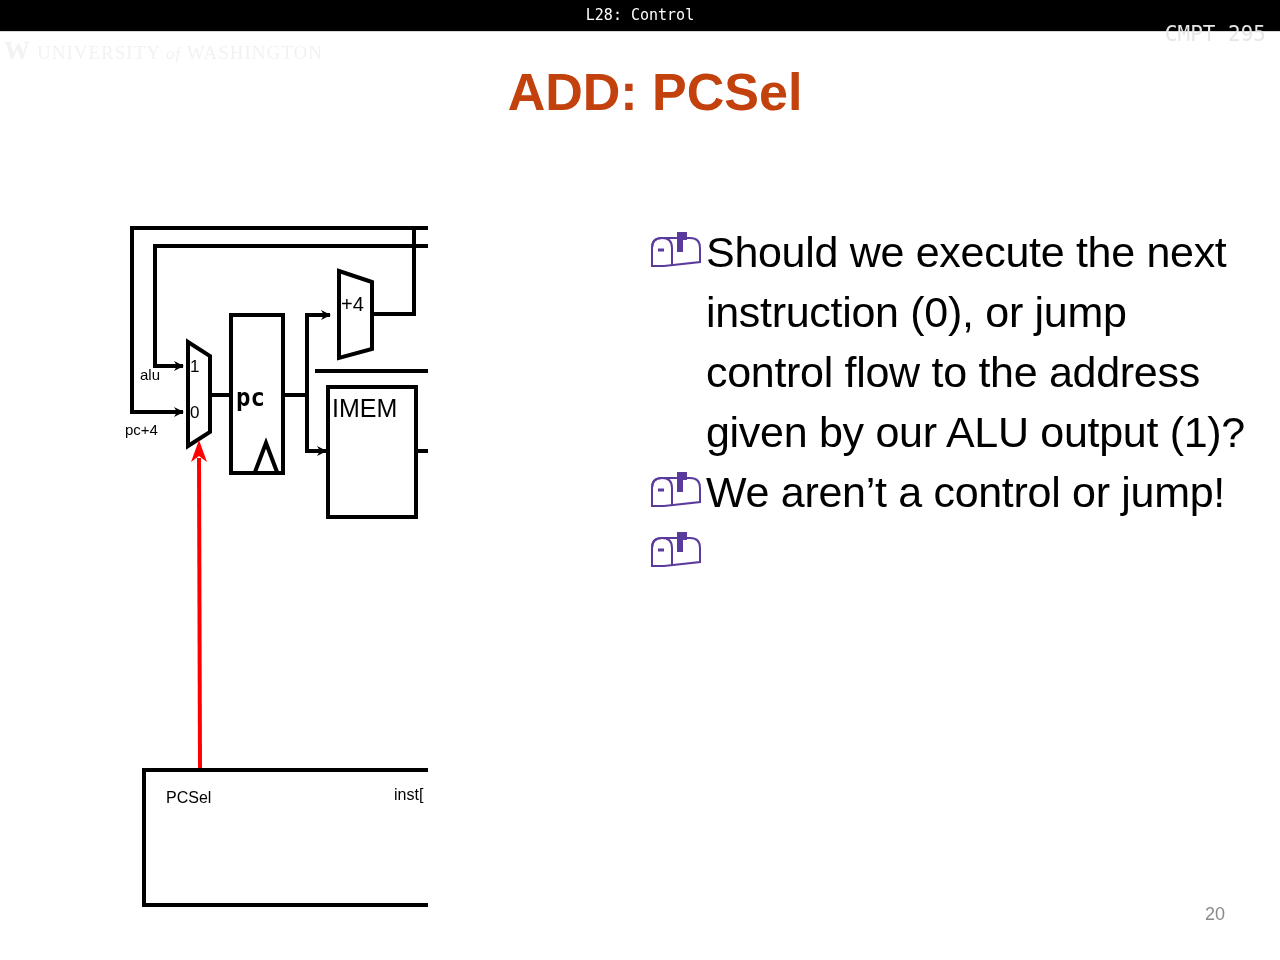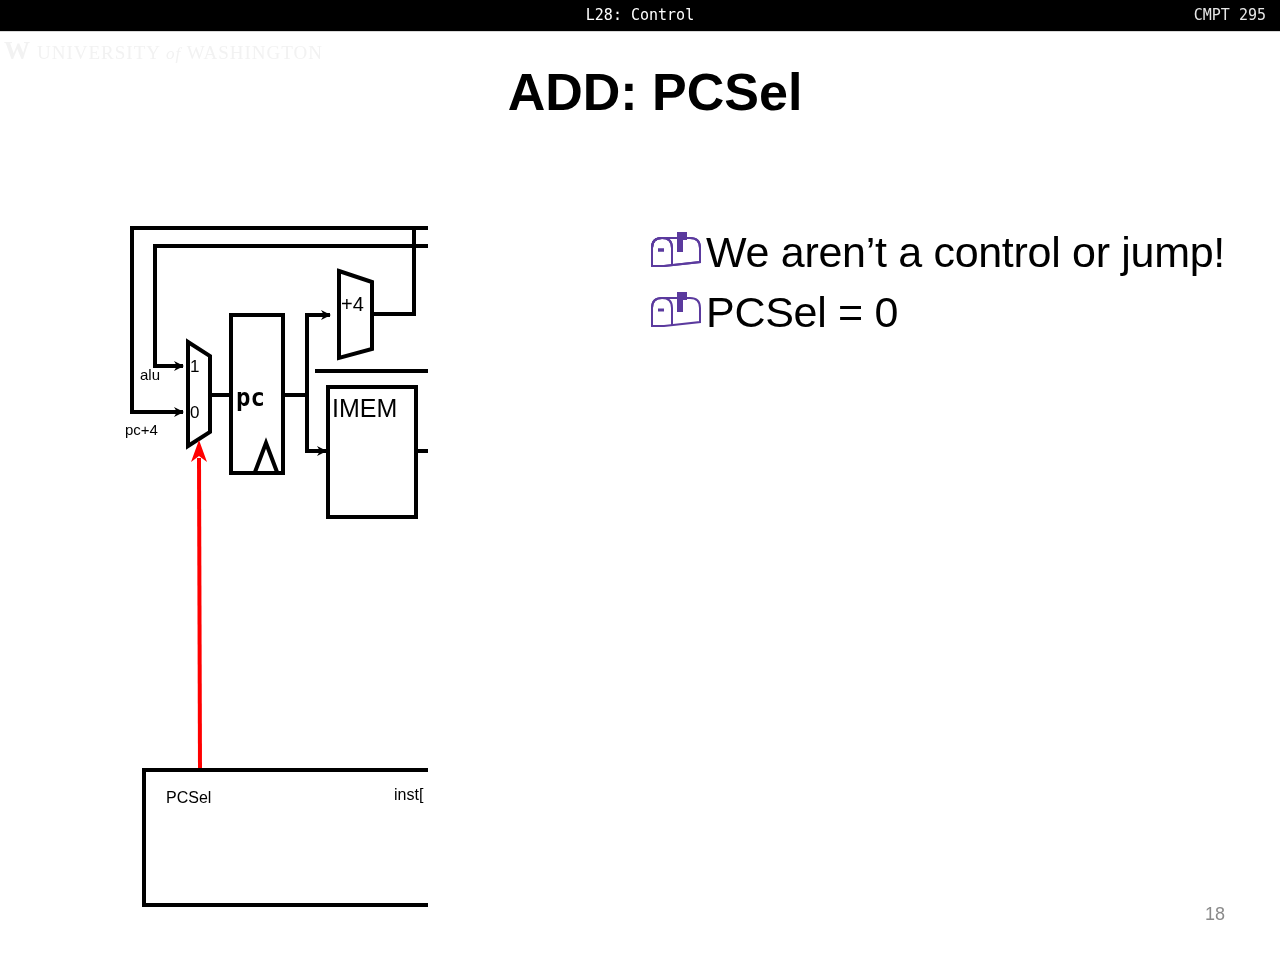--- a/index.html
+++ b/index.html
@@ -1,23 +1,23 @@
 <!DOCTYPE html>
 <html><head>
 <meta charset="utf-8">
 <style>
   html, body { margin: 0; padding: 0; }
   body { width: 1280px; height: 960px; position: relative; background: #ffffff; overflow: hidden; font-family: "Liberation Sans", sans-serif; }
   .topbar { position: absolute; left: 0; top: 0; width: 1280px; height: 31px; background: #000000; border-bottom: 1px solid #d8d8d8; }
   .topbar .center { position: absolute; left: 0; right: 0; top: 6px; text-align: center; color: #ffffff; font-family: "DejaVu Sans Mono", monospace; font-size: 15px; }
-  .topbar .right { position: absolute; right: 14px; top: 6px; color: #e6e6e6; font-family: "DejaVu Sans Mono", monospace; font-size: 15px; }
+  .topbar .right { position: absolute; right: 14px; top: 22px; color: #e6e6e6; font-family: "DejaVu Sans Mono", monospace; font-size: 21px; }
   .uw-logo { position: absolute; left: 4px; top: 36px; color: #f2f2f2; font-family: "Liberation Serif", serif; font-size: 19px; letter-spacing: 1px; white-space: nowrap; }
   .uw-logo .w { font-size: 26px; font-weight: bold; margin-right: 6px; }
   .uw-logo .of { font-style: italic; font-size: 17px; }
-  .title { position: absolute; left: 0; right: 0; top: 62px; text-align: center; font-size: 52px; font-weight: bold; color: #000000; font-family: "Liberation Sans", sans-serif; padding-left: 30px; }
+  .title { position: absolute; left: 0; right: 0; top: 62px; text-align: center; font-size: 52px; font-weight: bold; color: #c2410c; font-family: "Liberation Sans", sans-serif; padding-left: 30px; }
   .diagram { position: absolute; left: 0; top: 0; }
   .bullets { position: absolute; left: 650px; top: 222px; width: 600px; }
   .bullet { position: relative; padding-left: 56px; font-size: 43px; line-height: 60px; color: #000; font-family: "Liberation Sans", sans-serif; letter-spacing: -0.3px; }
   .bullet .icon { position: absolute; left: 0; top: 8px; width: 52px; height: 40px; }
   .page-num { position: absolute; right: 55px; top: 904px; font-size: 18px; color: #8a8a8a; }
 </style>
 </head>
 <body>
 
 <div class="topbar">
@@ -87,36 +87,36 @@
 
 <div class="bullets">
   <div class="bullet">
     <svg class="icon" viewBox="0 0 52 40">
       <path d="M2,36 L2,18 Q2,8 12,8 L40,8 Q50,8 50,18 L50,32 L14,36 Z" fill="none" stroke="#5b3a9e" stroke-width="2"></path>
       <path d="M2,18 Q2,8 12,8 Q22,8 22,18 L22,36" fill="none" stroke="#5b3a9e" stroke-width="2"></path>
       <line x1="8" y1="20" x2="14" y2="20" stroke="#5b3a9e" stroke-width="3"></line>
       <rect x="27" y="2" width="6" height="20" fill="#5b3a9e"></rect>
       <rect x="27" y="2" width="10" height="8" fill="#5b3a9e"></rect>
     </svg>
+    <span>Should we execute the next instruction (0), or jump control flow to the address given by our ALU output (1)?</span>
   </div>
   <div class="bullet">
     <svg class="icon" viewBox="0 0 52 40">
       <path d="M2,36 L2,18 Q2,8 12,8 L40,8 Q50,8 50,18 L50,32 L14,36 Z" fill="none" stroke="#5b3a9e" stroke-width="2"></path>
       <path d="M2,18 Q2,8 12,8 Q22,8 22,18 L22,36" fill="none" stroke="#5b3a9e" stroke-width="2"></path>
       <line x1="8" y1="20" x2="14" y2="20" stroke="#5b3a9e" stroke-width="3"></line>
       <rect x="27" y="2" width="6" height="20" fill="#5b3a9e"></rect>
       <rect x="27" y="2" width="10" height="8" fill="#5b3a9e"></rect>
     </svg>
     <span>We aren’t a control or jump!</span>
   </div>
   <div class="bullet">
     <svg class="icon" viewBox="0 0 52 40">
       <path d="M2,36 L2,18 Q2,8 12,8 L40,8 Q50,8 50,18 L50,32 L14,36 Z" fill="none" stroke="#5b3a9e" stroke-width="2"></path>
       <path d="M2,18 Q2,8 12,8 Q22,8 22,18 L22,36" fill="none" stroke="#5b3a9e" stroke-width="2"></path>
       <line x1="8" y1="20" x2="14" y2="20" stroke="#5b3a9e" stroke-width="3"></line>
       <rect x="27" y="2" width="6" height="20" fill="#5b3a9e"></rect>
       <rect x="27" y="2" width="10" height="8" fill="#5b3a9e"></rect>
     </svg>
-    <span>PCSel = 0</span>
   </div>
 </div>
 
-<div class="page-num">18</div>
+<div class="page-num">20</div>
 
 </body></html>

